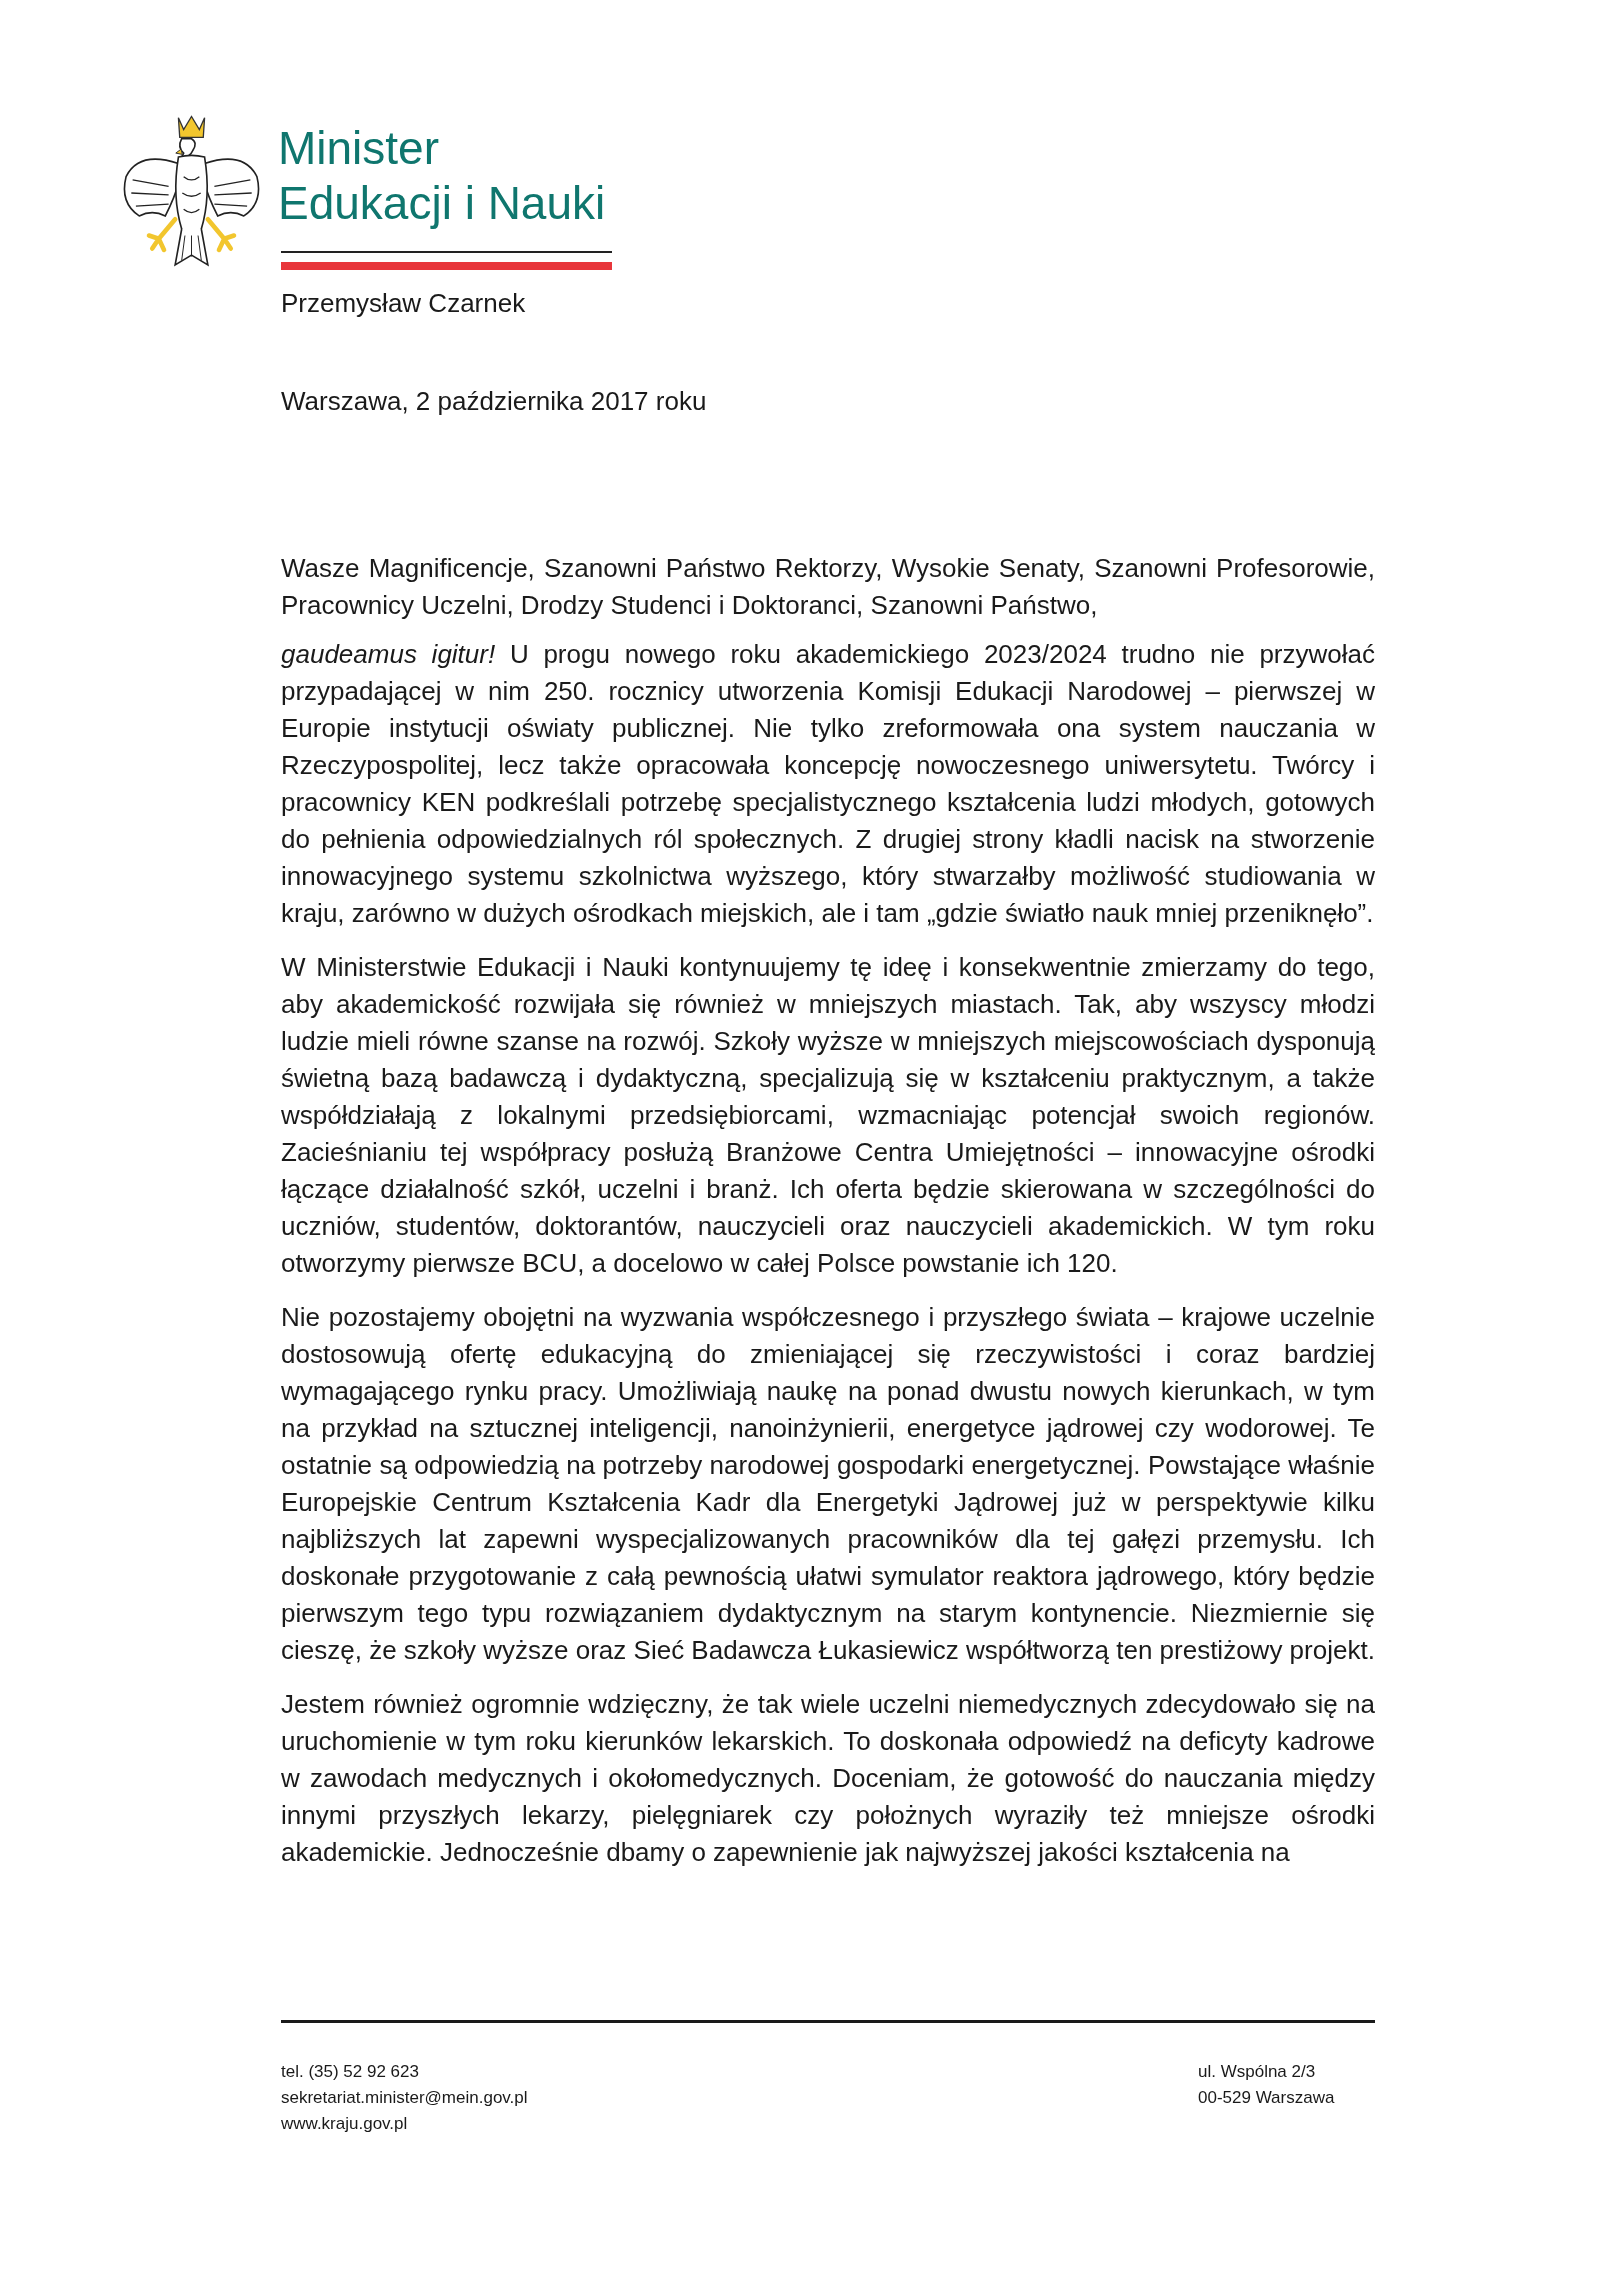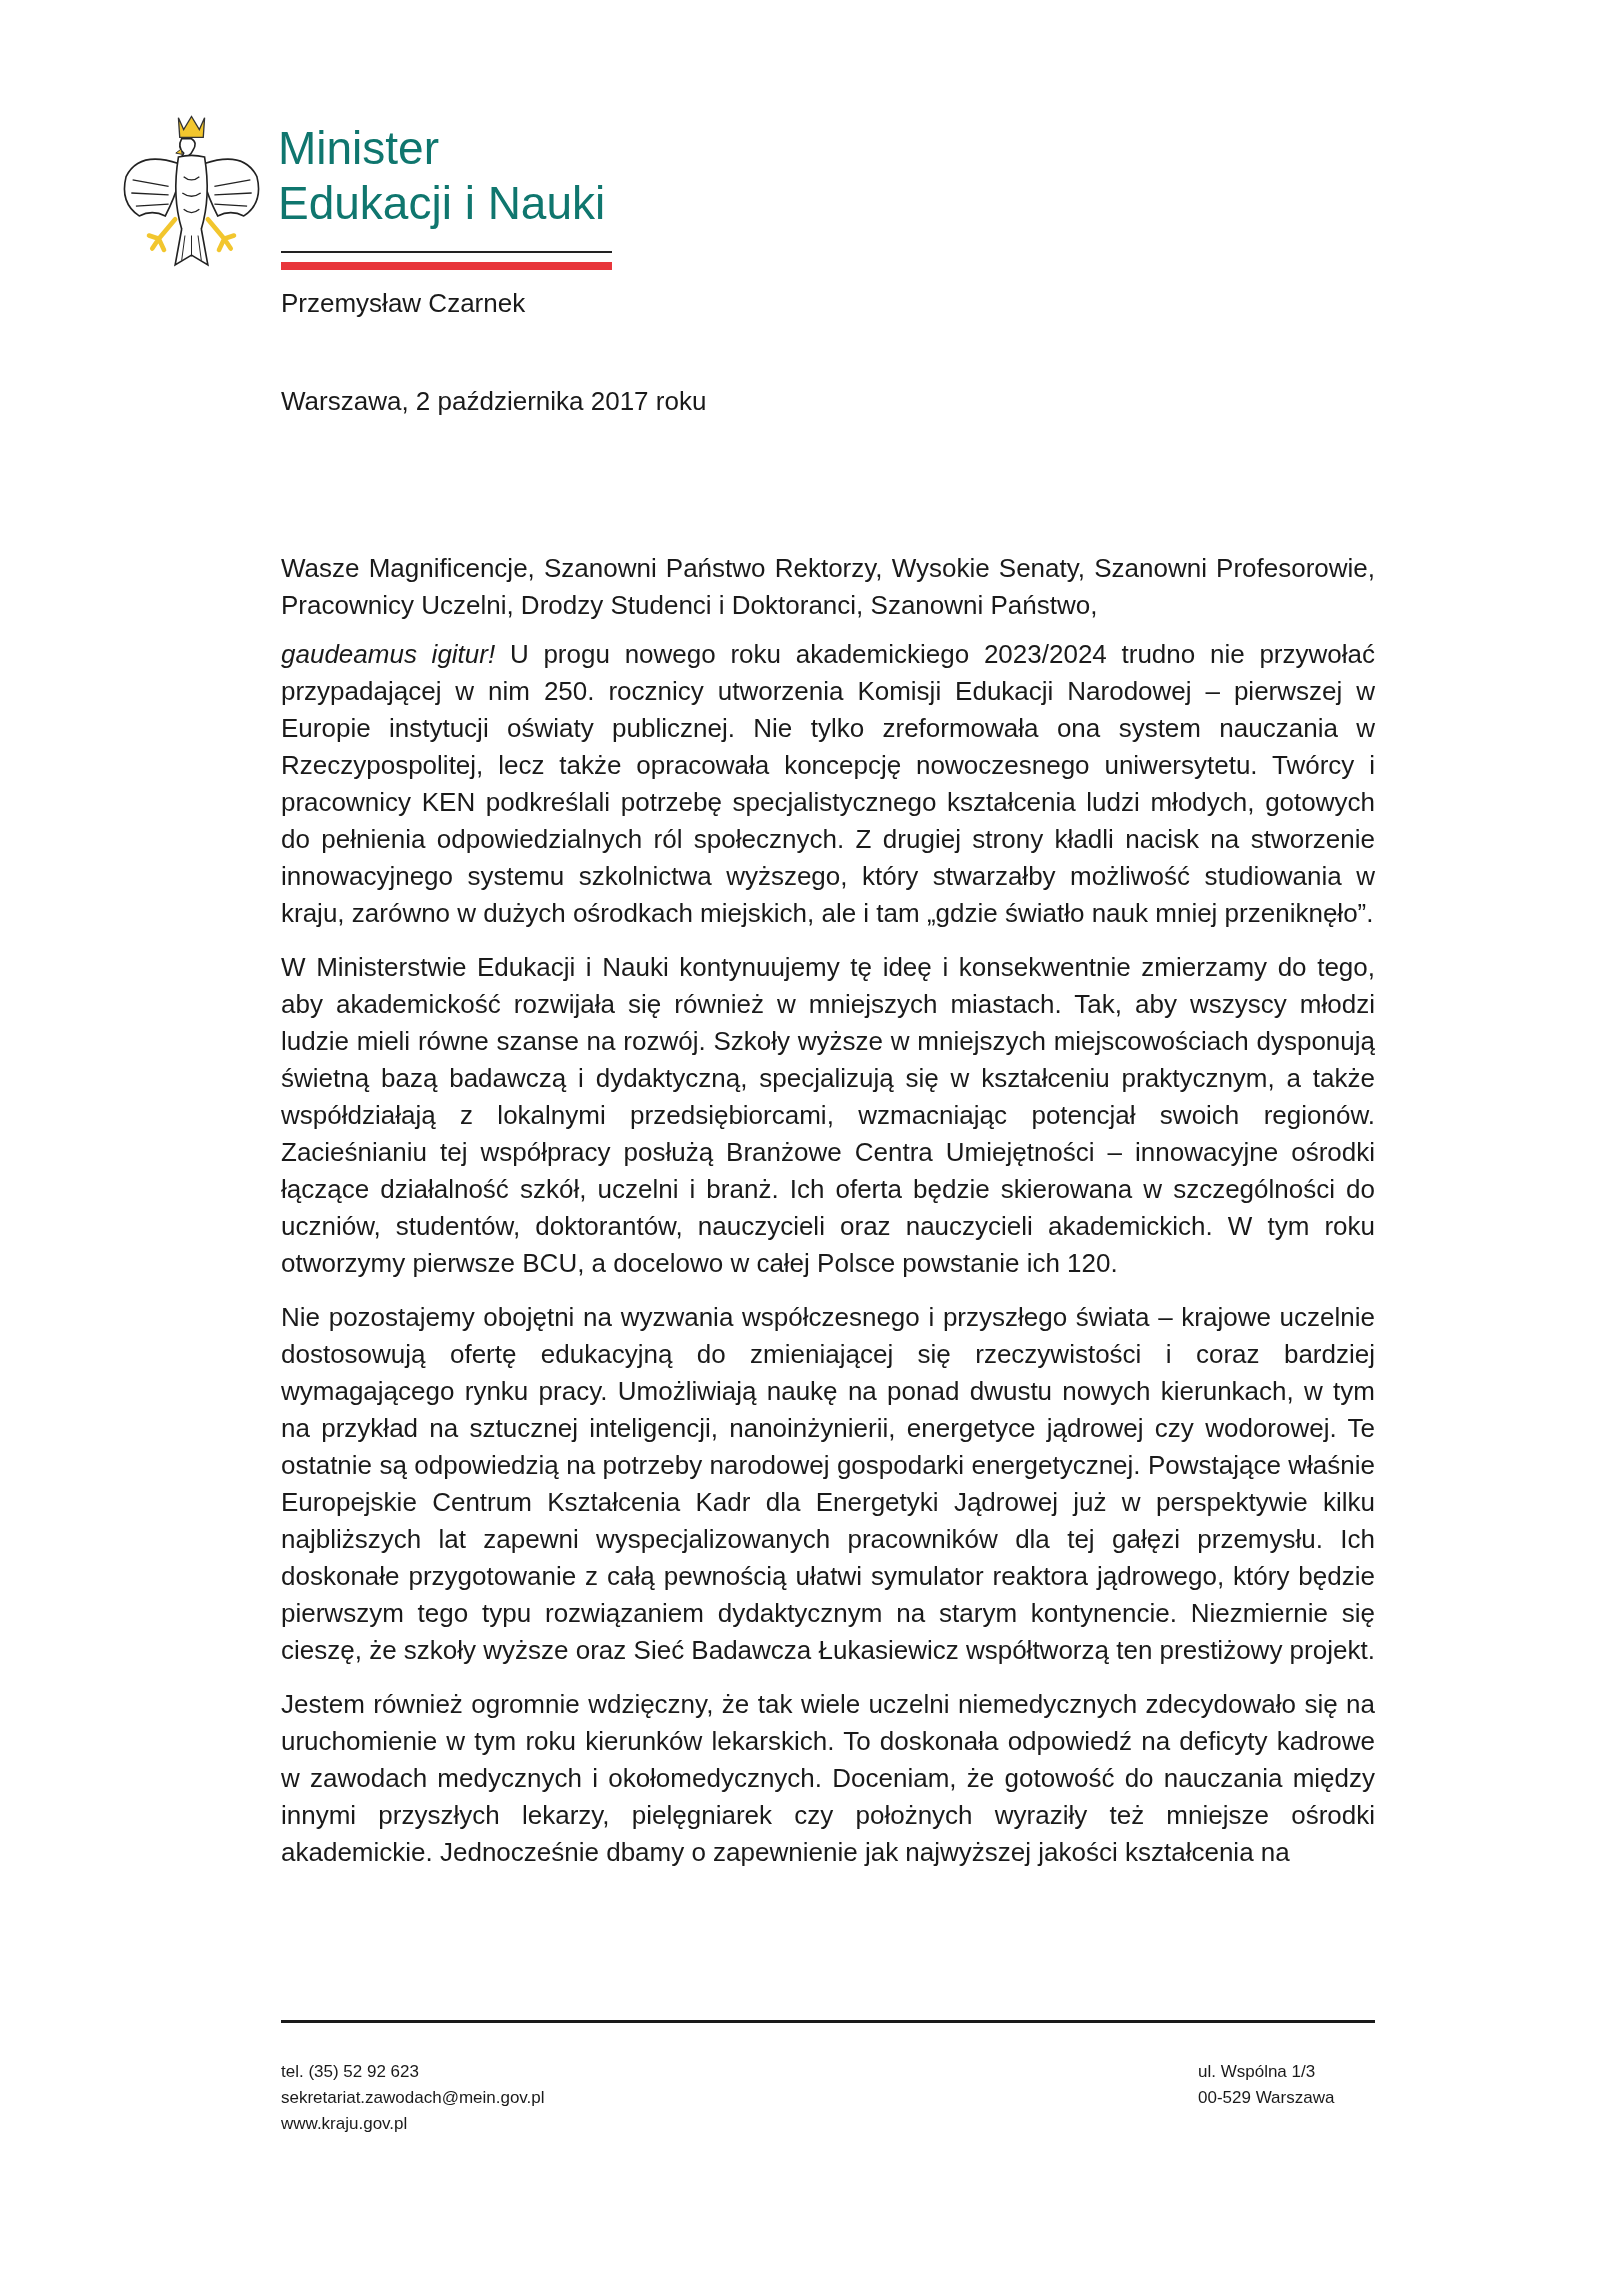--- a/index.html
+++ b/index.html
@@ -61,20 +61,20 @@
   <p class="salutation">Wasze Magnificencje, Szanowni Państwo Rektorzy, Wysokie Senaty, Szanowni Profesorowie, Pracownicy Uczelni, Drodzy Studenci i Doktoranci, Szanowni Państwo,</p>
   <p class="para"><span class="lead">gaudeamus igitur!</span><span> U progu nowego roku akademickiego 2023/2024 trudno nie przywołać przypadającej w nim 250. rocznicy utworzenia Komisji Edukacji Narodowej – pierwszej w Europie instytucji oświaty publicznej. Nie tylko zreformowała ona system nauczania w Rzeczypospolitej, lecz także opracowała koncepcję nowoczesnego uniwersytetu. Twórcy i pracownicy KEN podkreślali potrzebę specjalistycznego kształcenia ludzi młodych, gotowych do pełnienia odpowiedzialnych ról społecznych. Z drugiej strony kładli nacisk na stworzenie innowacyjnego systemu szkolnictwa wyższego, który stwarzałby możliwość studiowania w kraju, zarówno w dużych ośrodkach miejskich, ale i tam „gdzie światło nauk mniej przeniknęło”.</span></p>
   <p class="para">W Ministerstwie Edukacji i Nauki kontynuujemy tę ideę i konsekwentnie zmierzamy do tego, aby akademickość rozwijała się również w mniejszych miastach. Tak, aby wszyscy młodzi ludzie mieli równe szanse na rozwój. Szkoły wyższe w mniejszych miejscowościach dysponują świetną bazą badawczą i dydaktyczną, specjalizują się w kształceniu praktycznym, a także współdziałają z lokalnymi przedsiębiorcami, wzmacniając potencjał swoich regionów. Zacieśnianiu tej współpracy posłużą Branżowe Centra Umiejętności – innowacyjne ośrodki łączące działalność szkół, uczelni i branż. Ich oferta będzie skierowana w szczególności do uczniów, studentów, doktorantów, nauczycieli oraz nauczycieli akademickich. W tym roku otworzymy pierwsze BCU, a docelowo w całej Polsce powstanie ich 120.</p>
   <p class="para">Nie pozostajemy obojętni na wyzwania współczesnego i przyszłego świata – krajowe uczelnie dostosowują ofertę edukacyjną do zmieniającej się rzeczywistości i coraz bardziej wymagającego rynku pracy. Umożliwiają naukę na ponad dwustu nowych kierunkach, w tym na przykład na sztucznej inteligencji, nanoinżynierii, energetyce jądrowej czy wodorowej. Te ostatnie są odpowiedzią na potrzeby narodowej gospodarki energetycznej. Powstające właśnie Europejskie Centrum Kształcenia Kadr dla Energetyki Jądrowej już w perspektywie kilku najbliższych lat zapewni wyspecjalizowanych pracowników dla tej gałęzi przemysłu. Ich doskonałe przygotowanie z całą pewnością ułatwi symulator reaktora jądrowego, który będzie pierwszym tego typu rozwiązaniem dydaktycznym na starym kontynencie. Niezmiernie się cieszę, że szkoły wyższe oraz Sieć Badawcza Łukasiewicz współtworzą ten prestiżowy projekt.</p>
   <p class="para">Jestem również ogromnie wdzięczny, że tak wiele uczelni niemedycznych zdecydowało się na uruchomienie w tym roku kierunków lekarskich. To doskonała odpowiedź na deficyty kadrowe w zawodach medycznych i okołomedycznych. Doceniam, że gotowość do nauczania między innymi przyszłych lekarzy, pielęgniarek czy położnych wyraziły też mniejsze ośrodki akademickie. Jednocześnie dbamy o zapewnienie jak najwyższej jakości kształcenia na</p>
 </div>
 
 <div class="footer-rule"></div>
 <div class="footer-left">
   <div>tel. (35) 52 92 623</div>
-  <div>sekretariat.zawodach@mein.gov.pl</div>
+  <div>sekretariat.minister@mein.gov.pl</div>
   <div>www.kraju.gov.pl</div>
 </div>
 <div class="footer-right">
-  <div>ul. Wspólna 1/3</div>
+  <div>ul. Wspólna 2/3</div>
   <div>00-529 Warszawa</div>
 </div>
 
 
 </body></html>

